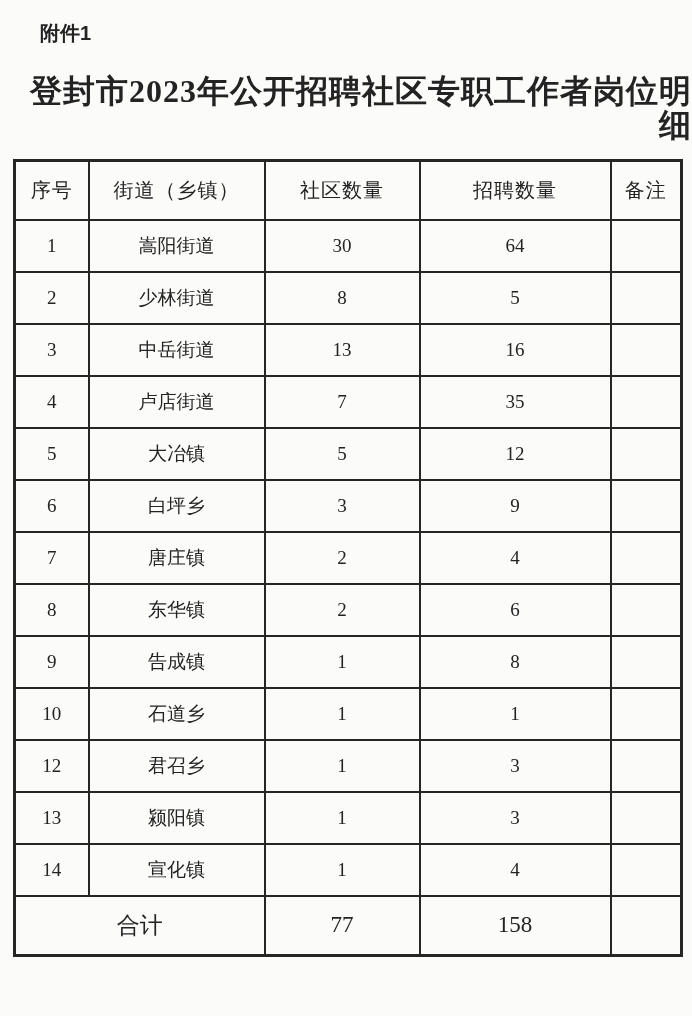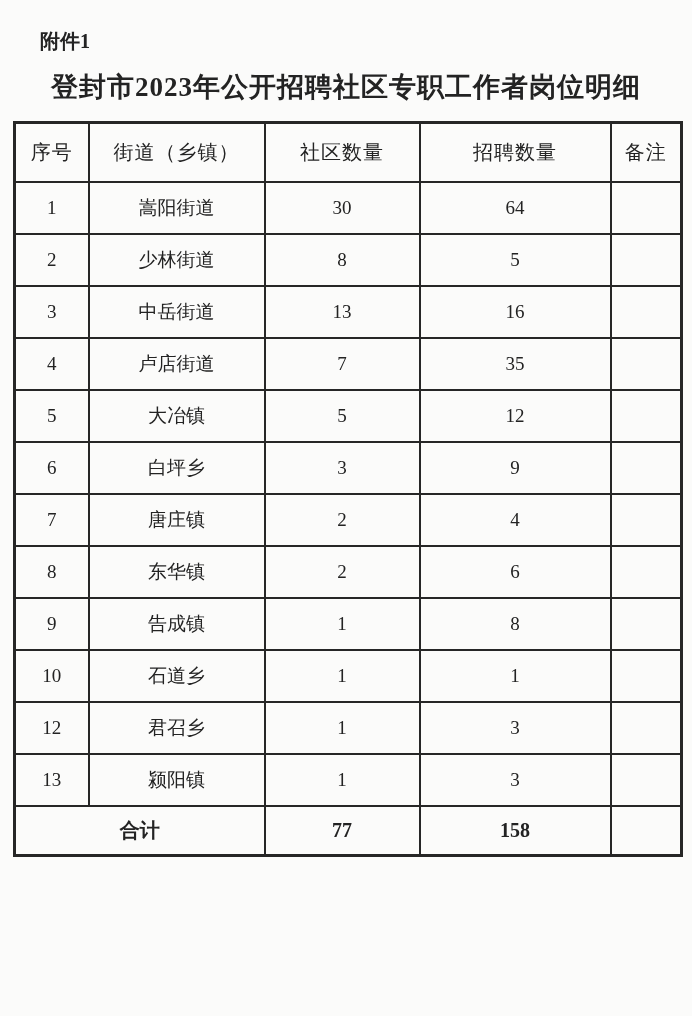--- a/index.html
+++ b/index.html
@@ -9,31 +9,31 @@
   }
   body {
     width: 692px;
     height: 1016px;
     background: #fbfbfa;
     color: #232323;
     font-family: "Liberation Serif", "DejaVu Serif", serif;
     overflow: hidden;
   }
   .attachment-label {
-    font-family: Liberation Serif, serif;
+    font-family: Liberation Sans, sans-serif;
     font-weight: bold;
     font-size: 20px;
-    padding: 28px 0 0 40px;
+    padding: 20px 0 0 40px;
     line-height: 26px;
   }
   .doc-title {
-    font-size: 27px;
+    font-size: 32px;
     font-weight: bold;
-    text-align: center;
-    margin-top: 16px;
+    text-align: right;
+    margin-top: 28px;
     letter-spacing: 1px;
     line-height: 34px;
   }
   table.position-table {
     border-collapse: collapse;
     table-layout: fixed;
     width: 667px;
     margin: 17px 0 0 13px;
     border: 3px solid #262626;
   }
@@ -50,23 +50,23 @@
     font-size: 20px;
     font-weight: normal;
     letter-spacing: 1px;
   }
   .position-table tbody td {
     height: 52px;
     font-size: 19px;
     font-weight: normal;
   }
   .position-table tr.total-row td {
-    height: 50px;
-    font-size: 20px;
-    font-weight: bold;
+    height: 60px;
+    font-size: 23px;
+    font-weight: normal;
   }
 </style>
 </head>
 <body>
 
 <div class="attachment-label">附件1</div>
 
 <div class="doc-title">登封市2023年公开招聘社区专职工作者岗位明细</div>
 
 <table class="position-table">
@@ -164,20 +164,27 @@
       <td>3</td>
       <td></td>
     </tr>
     <tr>
       <td>13</td>
       <td>颍阳镇</td>
       <td>1</td>
       <td>3</td>
       <td></td>
     </tr>
+    <tr>
+      <td>14</td>
+      <td>宣化镇</td>
+      <td>1</td>
+      <td>4</td>
+      <td></td>
+    </tr>
     <tr class="total-row">
       <td colspan="2">合计</td>
       <td>77</td>
       <td>158</td>
       <td></td>
     </tr>
   </tbody>
 </table>
 
 </body></html>

